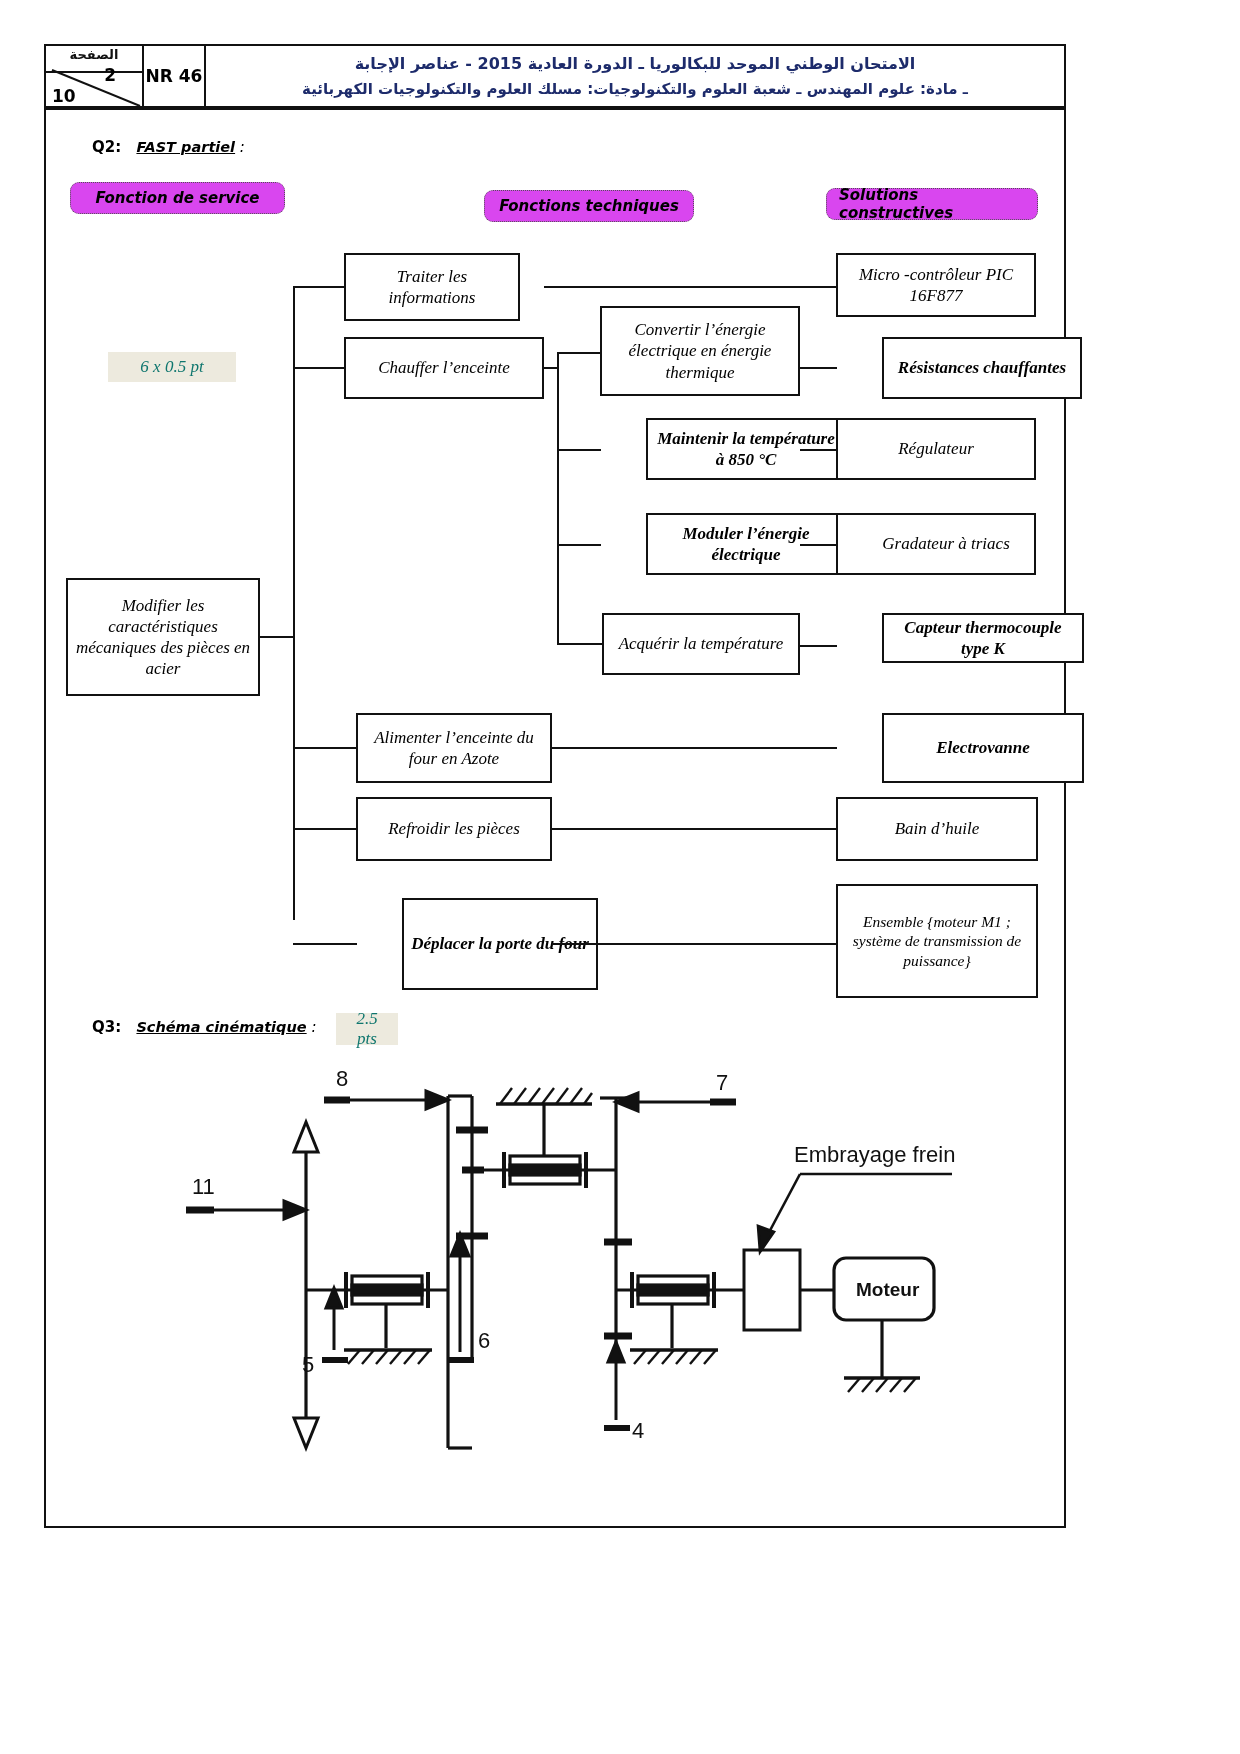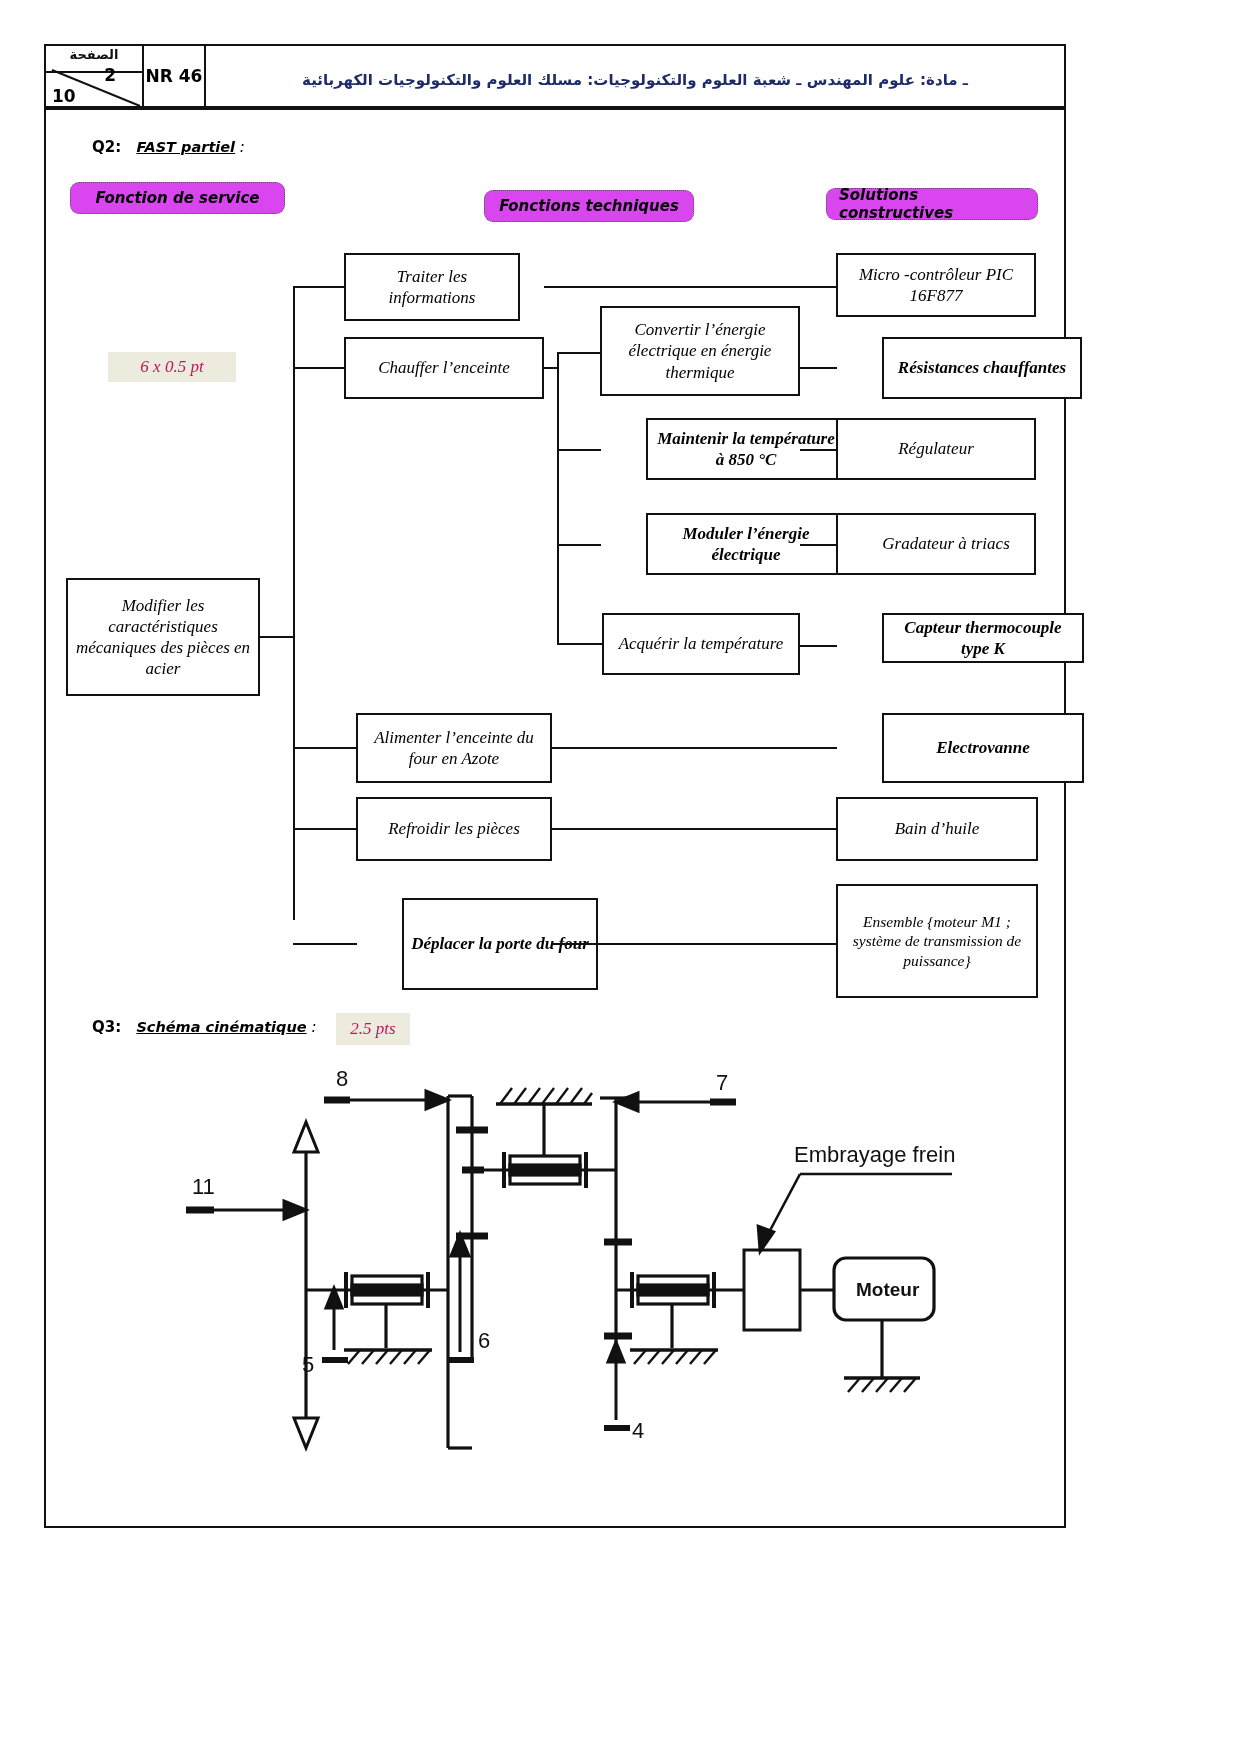--- a/index.html
+++ b/index.html
@@ -84,21 +84,21 @@
     font-family:"DejaVu Sans", sans-serif;
     font-size:15px; font-weight:bold; font-style:italic;
     color:#000; padding:0 12px;
   }
 
   
   .chip {
     position:absolute; background:#edeade;
     display:flex; align-items:center; justify-content:center;
     font-family:"Liberation Serif", serif;
-    font-size:17px; font-style:italic; color:#be185d;
+    font-size:17px; font-style:italic; color:#0f766e;
     padding:2px 10px;
   }
 
   
   .fbox {
     position:absolute; border:2px solid #111; background:#fff;
     display:flex; align-items:center; justify-content:center;
     text-align:center;
     font-family:"Liberation Serif", serif;
     font-size:17px; font-style:italic; line-height:1.25;
@@ -122,20 +122,21 @@
   <div id="page-num-cell">
     <div class="sefha">الصفحة</div>
     <svg class="slash">
       <line x1="2" y1="2" x2="90" y2="38" stroke="#111" stroke-width="2"></line>
     </svg>
     <div class="num-top">2</div>
     <div class="num-bot">10</div>
   </div>
   <div id="nr-cell">NR 46</div>
   <div id="title-cell">
+    <div class="line1">الامتحان الوطني الموحد للبكالوريا ـ الدورة العادية  2015 -  عناصر الإجابة</div>
     <div class="line2">ـ مادة: علوم المهندس ـ شعبة العلوم والتكنولوجيات: مسلك العلوم والتكنولوجيات الكهربائية</div>
   </div>
 </div>
 
 <div id="page-border"></div>
 
 <div class="qlabel" style="left:92px; top:138px;">
   <span>Q2:</span>
   <span class="qtext" style="margin-left:10px;">FAST partiel</span><span class="qsuffix"> :</span>
 </div>
@@ -192,21 +193,21 @@
 <div class="ln lnh" style="left:800px; top:645px; width:37px;"></div>
 
 <div class="ln lnh" style="left:552px; top:747px; width:285px;"></div>
 <div class="ln lnh" style="left:552px; top:828px; width:285px;"></div>
 <div class="ln lnh" style="left:552px; top:943px; width:285px;"></div>
 
 <div class="qlabel" style="left:92px; top:1018px;">
   <span>Q3:</span>
   <span class="qtext" style="margin-left:10px;">Schéma cinématique</span><span class="qsuffix"> :</span>
 </div>
-<div class="chip" style="left:336px; top:1013px; width:74px; height:32px;text-align:center;">2.5 pts</div>
+<div class="chip" style="left:336px; top:1013px; width:62px; height:32px;text-align:center;">2.5 pts</div>
 
 <svg id="kin" width="1022" height="400" viewBox="0 0 1022 400">
   <g stroke="#111" fill="none" stroke-width="3.2">
 
     <line x1="262" y1="80" x2="262" y2="370"></line>
 
     <path d="M262 62 L250 92 L274 92 Z" fill="#fff" stroke-width="3"></path>
 
     <path d="M262 388 L250 358 L274 358 Z" fill="#fff" stroke-width="3"></path>
 

